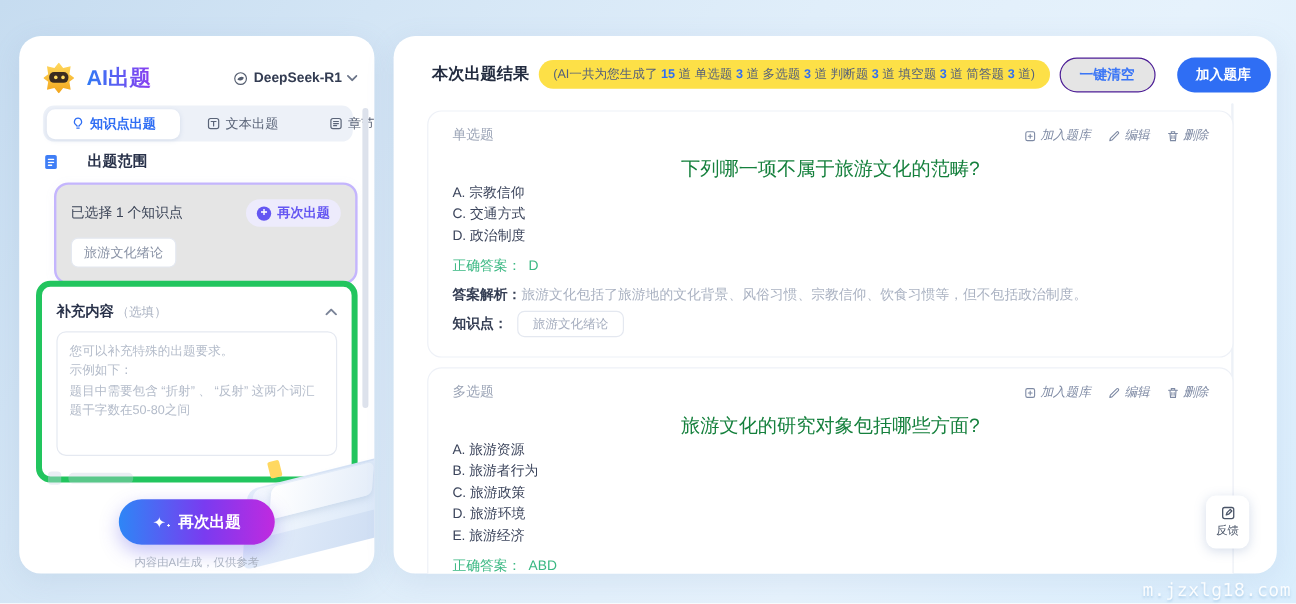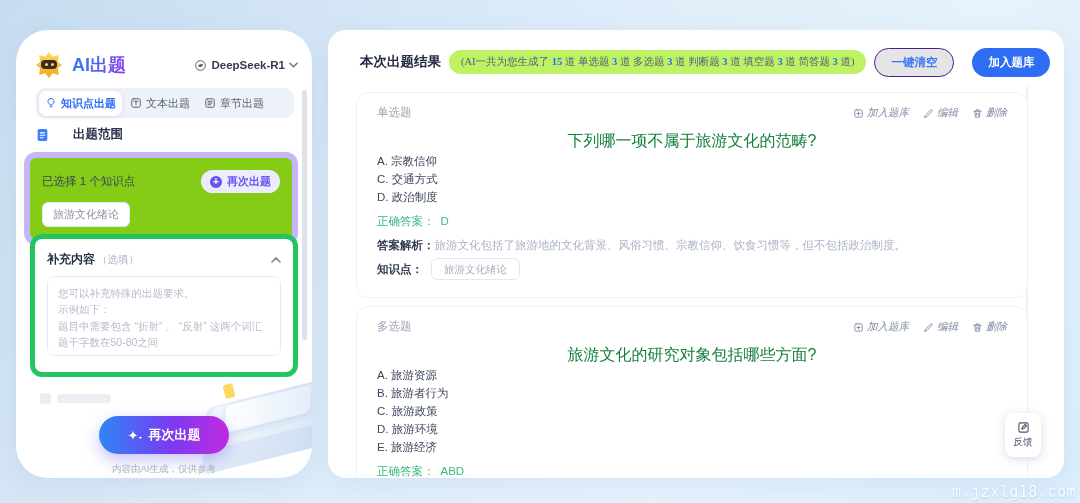--- a/index.html
+++ b/index.html
@@ -2,61 +2,61 @@
 <html><head>
 <meta charset="utf-8">
 <style>
   html,body{margin:0;padding:0;}
   body{font-family:"Liberation Sans","DejaVu Sans",sans-serif;}
   .stage{position:relative;width:1080px;height:503px;overflow:hidden;
     background:linear-gradient(125deg,#c6dcf0 0%,#d3e5f5 22%,#e0eefa 48%,#e6f2fc 70%,#daeefd 100%);}
 
   
   .sidebar{position:absolute;left:16px;top:30px;width:296px;height:448px;background:#fff;
-    border-radius:32px;box-shadow:0 6px 24px rgba(120,150,190,.14);overflow:hidden;}
+    border-radius:18px;box-shadow:0 6px 24px rgba(120,150,190,.14);overflow:hidden;}
   .side-head{position:absolute;left:20px;right:14px;top:20px;height:30px;display:flex;align-items:center;}
   .robot{position:relative;width:26px;height:26px;flex:0 0 auto;
     background:linear-gradient(180deg,#ffd95e,#f2a51c);
     clip-path:polygon(50% 0%,64% 18%,88% 12%,84% 38%,100% 50%,84% 62%,88% 88%,64% 82%,50% 100%,36% 82%,12% 88%,16% 62%,0% 50%,16% 38%,12% 12%,36% 18%);}
   .robot .face{position:absolute;left:5px;right:5px;top:8px;bottom:9px;background:#3a2b20;border-radius:4px;
     display:flex;align-items:center;justify-content:center;gap:3px;}
   .robot .eye{width:3px;height:3px;border-radius:50%;background:#ffd95e;}
   .side-title{margin-left:10px;font-size:18px;font-weight:bold;
     background:linear-gradient(90deg,#2f7bf5,#8a3ef0);-webkit-background-clip:text;background-clip:text;color:transparent;}
   .model{margin-left:auto;display:flex;align-items:center;gap:4px;font-size:11.5px;color:#333c52;font-weight:bold;cursor:pointer;}
   .model svg{display:block;}
 
   .tabs{position:absolute;left:20px;right:18px;top:58px;height:30px;background:#edf1f8;border-radius:9px;
     display:flex;align-items:center;padding:3px;box-sizing:border-box;gap:2px;}
-  .tab{display:flex;align-items:center;gap:4px;font-size:11px;color:#5a6478;padding:5px 6px;border-radius:7px;white-space:nowrap;cursor:pointer;}
+  .tab{display:flex;align-items:center;gap:4px;font-size:11px;color:#5a6478;padding:5px 20px;border-radius:7px;white-space:nowrap;cursor:pointer;}
   .tab.active{background:#fff;color:#2f6ef4;font-weight:bold;box-shadow:0 1px 4px rgba(100,130,180,.18);}
   .tab svg{width:12px;height:12px;flex:0 0 auto;}
 
   .section-row{position:absolute;left:20px;top:96px;display:flex;align-items:center;gap:24px;
     font-size:12.5px;font-weight:bold;color:#29324a;}
   .section-row svg{width:13px;height:14px;}
 
-  .box-selected{position:absolute;left:8px;right:14px;top:122px;background:#84cc16;border:6px solid #c4b5fd;
+  .box-selected{position:absolute;left:29px;right:14px;top:122px;background:#e5e5e5;border:2px solid #c4b5fd;
     border-radius:12px;padding:12px;box-sizing:border-box;box-shadow:0 2px 10px rgba(140,160,200,.06);}
   .sel-row{display:flex;align-items:center;justify-content:space-between;}
   .sel-text{font-size:11.5px;color:#3a4356;}
   .sel-btn{display:flex;align-items:center;gap:5px;background:#edebfc;color:#6456f2;font-size:11px;font-weight:bold;
     padding:4px 9px;border-radius:999px;border:none;cursor:pointer;font-family:inherit;}
   .plus-ico{width:12px;height:12px;border-radius:50%;background:#6456f2;color:#fff;font-size:10px;line-height:12px;
     text-align:center;display:inline-block;font-weight:bold;}
   .sel-tag{display:inline-block;margin-top:9px;font-size:11px;color:#8a93a6;border:1px solid #e4e8f0;border-radius:6px;
     padding:4px 10px;background:#fff;}
 
   .box-supp{position:absolute;left:14px;right:14px;top:204px;background:#fff;border:5px solid #22c55e;border-radius:12px;
     padding:12px;box-sizing:border-box;}
   .supp-head{display:flex;align-items:center;}
   .supp-title{font-size:12px;font-weight:bold;color:#29324a;}
   .supp-opt{font-size:10.5px;color:#aab2c2;margin-left:2px;}
   .supp-chevron{margin-left:auto;color:#7b8498;cursor:pointer;display:flex;}
-  .supp-ta{margin-top:8px;width:100%;height:80px;box-sizing:border-box;border:1px solid #e5e9f1;border-radius:8px;
+  .supp-ta{margin-top:8px;width:100%;height:104px;box-sizing:border-box;border:1px solid #e5e9f1;border-radius:8px;
     padding:8px 10px;font-size:10.5px;line-height:1.55;color:#3a4356;resize:none;font-family:inherit;background:#fff;outline:none;}
   .supp-ta::placeholder{color:#b4bcca;}
 
   .fade-ico{position:absolute;left:24px;top:363px;width:11px;height:11px;background:#c9d4e4;border-radius:3px;opacity:.4;}
   .fade-bar{position:absolute;left:41px;top:364px;width:54px;height:9px;background:#c2cdde;border-radius:4px;opacity:.35;}
 
   .book{position:absolute;transform:rotate(-14deg) skewX(-18deg);}
   .book-a{right:-22px;bottom:20px;width:132px;height:64px;background:linear-gradient(100deg,#e6effb,#ccdcf2);border-radius:8px;}
   .book-b{right:-8px;bottom:42px;width:112px;height:40px;background:linear-gradient(100deg,#f5f9fe,#dbe8f8);border-radius:6px;}
   .book-c{right:0;bottom:56px;width:88px;height:26px;background:linear-gradient(100deg,#ffffff,#e4edf9);border-radius:5px;
@@ -69,21 +69,21 @@
     box-shadow:0 6px 16px rgba(90,80,230,.35);z-index:3;}
   .spark{font-size:13px;line-height:1;}
   .side-note{position:absolute;left:0;right:0;top:433px;text-align:center;font-size:9.5px;color:#a9b1c1;z-index:3;}
   .side-scroll{position:absolute;right:5px;top:60px;width:5px;height:250px;background:#dde2ec;border-radius:3px;cursor:pointer;}
 
   
   .main{position:absolute;left:328px;top:30px;width:736px;height:448px;background:#fff;border-radius:18px;
     box-shadow:0 6px 24px rgba(120,150,190,.14);overflow:hidden;}
   .main-head{position:absolute;left:24px;right:18px;top:16px;height:32px;display:flex;align-items:center;gap:8px;}
   .main-title{font-size:13.5px;font-weight:bold;color:#222b3f;white-space:nowrap;}
-  .summary{background:#bef264;border-radius:999px;padding:5px 12px;font-size:10.5px;color:#55607a;white-space:nowrap;font-family:Liberation Serif, serif;}
+  .summary{background:#fde047;border-radius:999px;padding:5px 12px;font-size:10.5px;color:#55607a;white-space:nowrap;}
   .summary .hl{color:#2f6ef4;font-weight:bold;}
   .btn-clear{margin-left:auto;border:1px solid #4c1d95;color:#3b76f6;background:#e5e5e5;border-radius:999px;
     padding:6px 16px;font-size:11.5px;font-weight:bold;white-space:nowrap;cursor:pointer;font-family:inherit;}
   .btn-add{background:#2f6ef4;color:#fff;border:none;border-radius:999px;padding:7px 16px;font-size:11.5px;font-weight:bold;
     white-space:nowrap;margin-left:10px;cursor:pointer;font-family:inherit;}
   .track{position:absolute;right:36px;top:56px;bottom:0;width:2px;background:#edf1f7;border-radius:2px;}
 
   .qcard{position:absolute;left:28px;width:672px;box-sizing:border-box;border:1px solid #eef1f7;border-radius:12px;
     padding:12px 20px;background:#fff;}
   .qcard-0{top:62px;min-height:206px;}

